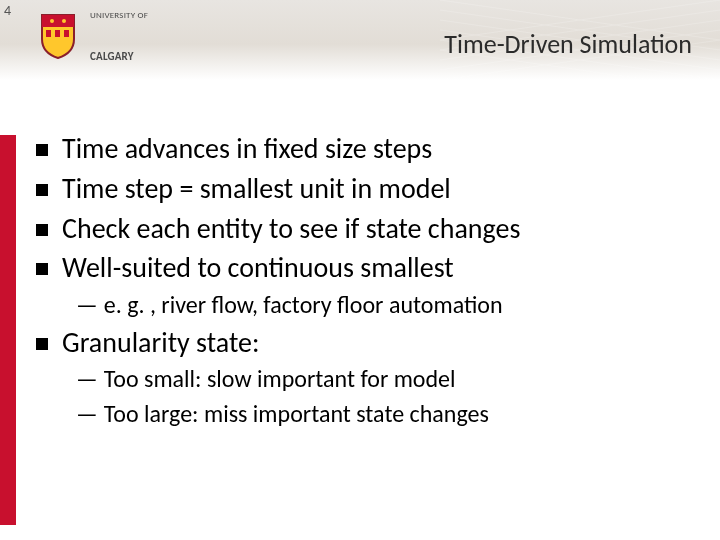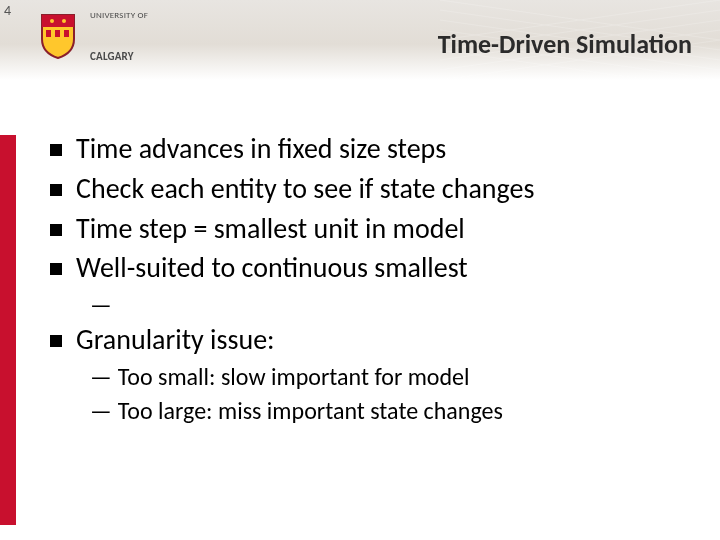--- a/index.html
+++ b/index.html
@@ -3,28 +3,28 @@
 <meta charset="utf-8">
 <style>
   * { margin: 0; padding: 0; box-sizing: border-box; }
   html, body { width: 720px; height: 540px; overflow: hidden; font-family: Calibri, "Segoe UI", Arial, sans-serif; background: #fff; color: #000; }
   .slide { position: relative; width: 720px; height: 540px; background: #fff; }
   .header-bg { position: absolute; top: 0; left: 0; right: 0; height: 80px;
     background: linear-gradient(to bottom, #e8e5e1 0%, #e2ddd6 55%, #fff 100%);
   }
   .header-grid { position: absolute; top: 0; right: 0; width: 280px; height: 80px; opacity: 0.18; pointer-events: none; }
   .page-num { position: absolute; top: 2px; left: 4px; font-size: 14px; color: #555; }
-  .slide-title { position: absolute; top: 28px; right: 28px; font-size: 26px; font-weight: 700; color: #2b2b2b; }
+  .slide-title { position: absolute; top: 28px; right: 28px; font-size: 26px; font-weight: 400; color: #2b2b2b; }
   .logo-wrap { position: absolute; top: 10px; left: 40px; display: flex; align-items: center; gap: 14px; }
   .shield { width: 36px; height: 46px; position: relative; }
   .logo-text { font-size: 9px; line-height: 1.05; color: #4a4a4a; font-weight: 600; letter-spacing: 0.2px; }
   .logo-text .univ { font-weight: 400; }
   .logo-text .calg { font-size: 11px; margin-top: 32px; }
   .red-strip { position: absolute; left: 0; top: 135px; bottom: 15px; width: 16px; background: #c8102e; }
-  .content { position: absolute; top: 130px; left: 50px; right: 30px; }
+  .content { position: absolute; top: 130px; left: 36px; right: 30px; }
   .bullet-row { display: flex; align-items: flex-start; margin-bottom: 2px; }
   .sq { width: 12px; height: 12px; background: #000; margin-top: 14px; margin-right: 14px; flex-shrink: 0; }
   .bullet-text { font-size: 28px; line-height: 1.35; color: #000; }
   .sub-row { display: flex; align-items: flex-start; margin-left: 40px; margin-bottom: 2px; }
   .dash { font-size: 24px; margin-right: 6px; margin-top: 1px; flex-shrink: 0; }
   .sub-text { font-size: 24px; line-height: 1.35; color: #000; }
 </style>
 </head>
 <body>
 
@@ -68,36 +68,37 @@
 
   <div class="red-strip"></div>
 
   <div class="content">
     <div class="bullet-row">
       <div class="sq"></div>
       <div class="bullet-text">Time advances in fixed size steps</div>
     </div>
     <div class="bullet-row">
       <div class="sq"></div>
-      <div class="bullet-text">Check each entity to see if state changes</div>
+      <div class="bullet-text">Time step = smallest unit in model</div>
     </div>
     <div class="bullet-row">
       <div class="sq"></div>
-      <div class="bullet-text">Time step = smallest unit in model</div>
+      <div class="bullet-text">Check each entity to see if state changes</div>
     </div>
     <div class="bullet-row">
       <div class="sq"></div>
       <div class="bullet-text">Well-suited to continuous smallest</div>
     </div>
     <div class="sub-row">
       <div class="dash">—</div>
+      <div class="sub-text"><span>e. g. , </span><span>river flow, factory floor automation</span></div>
     </div>
     <div class="bullet-row">
       <div class="sq"></div>
-      <div class="bullet-text">Granularity issue:</div>
+      <div class="bullet-text">Granularity state:</div>
     </div>
     <div class="sub-row">
       <div class="dash">—</div>
       <div class="sub-text">Too small: slow important for model</div>
     </div>
     <div class="sub-row">
       <div class="dash">—</div>
       <div class="sub-text">Too large: miss important state changes</div>
     </div>
   </div>

